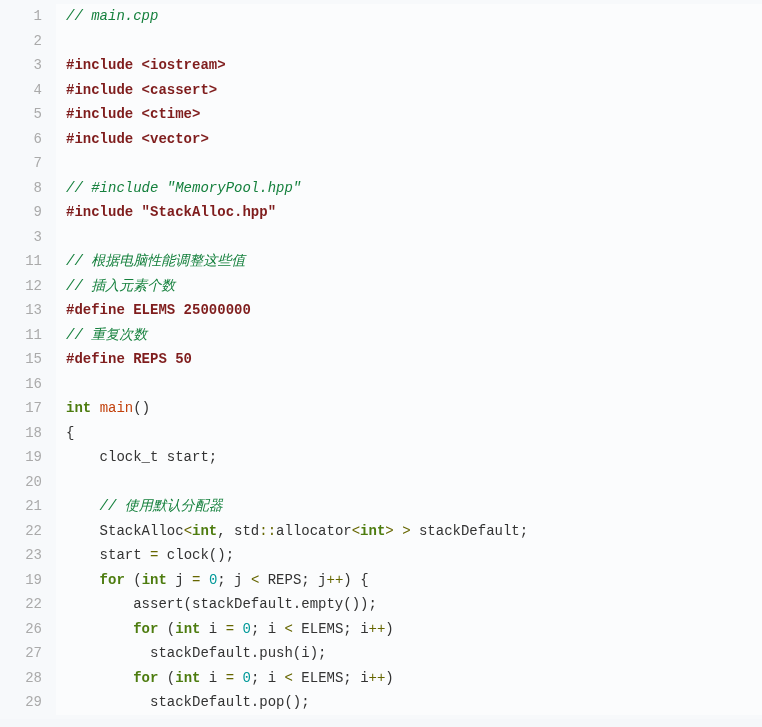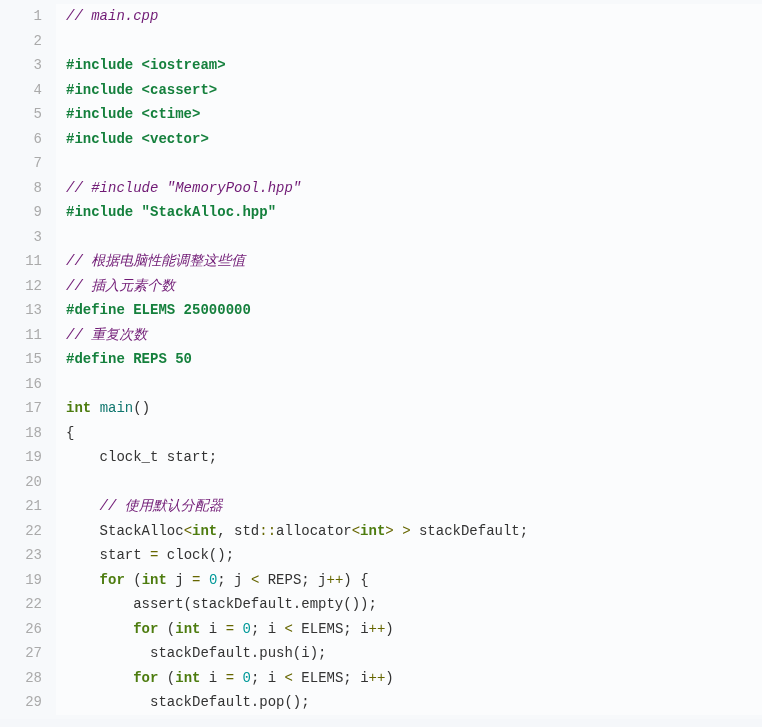--- a/index.html
+++ b/index.html
@@ -33,24 +33,24 @@
       white-space: pre;
     }
     .line-num {
       height: 24.5px;
       line-height: 24.5px;
     }
     .code-line {
       height: 24.5px;
       line-height: 24.5px;
     }
-    .c  { color: #701a75; font-style: italic; }
-    .cp { color: #15803d; font-weight: bold; }
+    .c  { color: #15803d; font-style: italic; }
+    .cp { color: #7f1d1d; font-weight: bold; }
     .kw { color: #4d7c0f; font-weight: bold; }
-    .fn { color: #0f766e; }
+    .fn { color: #c2410c; }
     .num{ color: #009999; }
     .pl { color: #333333; }
     .op { color: #666600; }
   </style>
 </head>
 <body>
 
 <div class="code-container">
   <div class="gutter">
       <div class="line-num">1</div>

